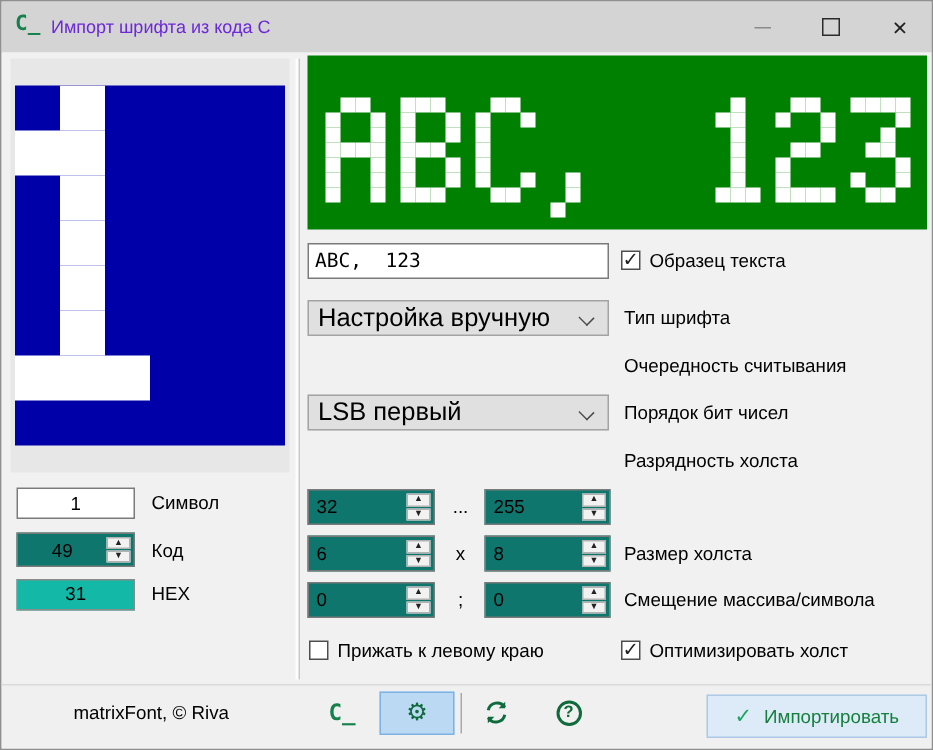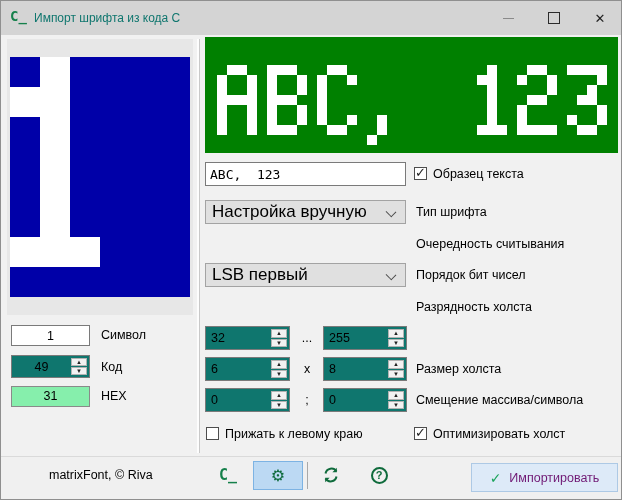--- a/index.html
+++ b/index.html
@@ -1,33 +1,33 @@
 <!DOCTYPE html>
 <html><head>
 <meta charset="utf-8">
 <style>
   html,body{margin:0;padding:0;background:#cfcfcf;font-family:"Liberation Sans","DejaVu Sans",sans-serif;}
   .window{position:relative;width:622px;height:500px;background:#f1f1f1;border:1px solid #8f8f8f;box-sizing:border-box;overflow:hidden;}
   
   .titlebar{position:absolute;left:0;top:0;width:100%;height:34px;background:#d4d4d4;}
   .app-icon{position:absolute;left:9px;top:7px;font-family:"DejaVu Sans Mono",monospace;font-weight:bold;font-size:14px;color:#15804b;}
-  .title-text{position:absolute;left:33px;top:0;height:34px;line-height:34px;font-size:12px;color:#0f766e;}
+  .title-text{position:absolute;left:33px;top:0;height:34px;line-height:34px;font-size:12px;color:#6d28d9;}
   .capbtn{position:absolute;top:0;width:46px;height:34px;display:flex;align-items:center;justify-content:center;}
   .min-glyph{width:11px;height:1px;background:#8a8a8a;}
   .max-glyph{width:10px;height:10px;border:1px solid #2b2b2b;background:transparent;}
   .close-glyph{font-size:13px;color:#1f1f1f;line-height:13px;}
   
   .body-bg{position:absolute;left:0;top:34px;width:622px;height:421px;background:#f1f1f1;}
   .left-panel{position:absolute;left:6px;top:38px;width:186px;height:276px;background:#e7e7e7;}
   .glyph-canvas{position:absolute;left:9px;top:56px;width:180px;height:240px;background:#0000a8;overflow:hidden;}
   .splitter{position:absolute;left:196px;top:38px;width:2px;height:414px;background:#fdfdfd;border-right:1px solid #c9c9c9;}
   
   .field{position:absolute;box-sizing:border-box;background:#fff;border:1px solid #7a7a7a;font-size:12.5px;color:#000;}
   .field.center{text-align:center;}
-  .field.gray{background:#86efac;border-color:#8a8a8a;}
+  .field.gray{background:#14b8a6;border-color:#8a8a8a;}
   .lbl{position:absolute;height:24px;line-height:24px;font-size:12.5px;color:#000;white-space:nowrap;}
   .lbl.h21{height:21px;line-height:21px;}
   
   .spin{position:absolute;box-sizing:border-box;background:#0f766e;border:1px solid #7a7a7a;}
   .spin .spin-val{position:absolute;left:5px;top:0;bottom:0;display:flex;align-items:center;font-size:12.5px;color:#000;}
   .spin.center .spin-val{left:0;right:18px;justify-content:center;}
   .spin-btns{position:absolute;right:2px;top:2px;bottom:2px;width:16px;display:flex;flex-direction:column;gap:1px;}
   .sb{flex:1;box-sizing:border-box;border:1px solid #b2b2b2;background:#f2f2f2;font-size:6px;line-height:6px;text-align:center;color:#222;display:flex;align-items:center;justify-content:center;cursor:default;}
   
   .preview{position:absolute;left:204px;top:36px;width:413px;height:116px;background:#008000;overflow:hidden;}
@@ -47,21 +47,21 @@
   .statusbar{position:absolute;left:0;top:455px;width:622px;height:45px;background:#f0f0f0;border-top:1px solid #dadada;}
   .credit{position:absolute;left:48px;top:467px;font-size:12.5px;color:#000;}
   .logo-bottom{position:absolute;left:218px;top:465px;font-family:"DejaVu Sans Mono",monospace;font-weight:bold;font-size:15px;color:#15804b;}
   .gear-button{position:absolute;left:252px;top:460px;width:50px;height:29px;box-sizing:border-box;background:#bcd9f3;border:1px solid #7db3e3;display:flex;align-items:center;justify-content:center;cursor:pointer;}
   .gear-button .gear{font-size:16px;color:#0f6b3c;line-height:16px;}
   .vsep{position:absolute;left:306px;top:461px;width:1px;height:27px;background:#a9a9a9;}
   .icon-button{position:absolute;top:458px;width:32px;height:32px;display:flex;align-items:center;justify-content:center;background:transparent;border:none;cursor:pointer;}
   .help-circle{width:17px;height:17px;border:2px solid #0f6b3c;border-radius:50%;display:flex;align-items:center;justify-content:center;font-size:11px;font-weight:bold;color:#0f6b3c;box-sizing:border-box;}
   .import-button{position:absolute;left:470px;top:462px;width:147px;height:29px;box-sizing:border-box;background:#ddeaf8;border:1px solid #adc9e5;display:flex;align-items:center;justify-content:center;gap:8px;cursor:pointer;}
   .import-check{color:#1ca45c;font-size:14px;font-weight:bold;}
-  .import-text{font-size:12.5px;color:#701a75;}
+  .import-text{font-size:12.5px;color:#15803d;}
   .px{position:absolute;}
 </style>
 </head>
 <body>
 
 <div class="window">
 
   <div class="titlebar">
     <span class="app-icon">C_</span>
     <span class="title-text">Импорт шрифта из кода C</span>

